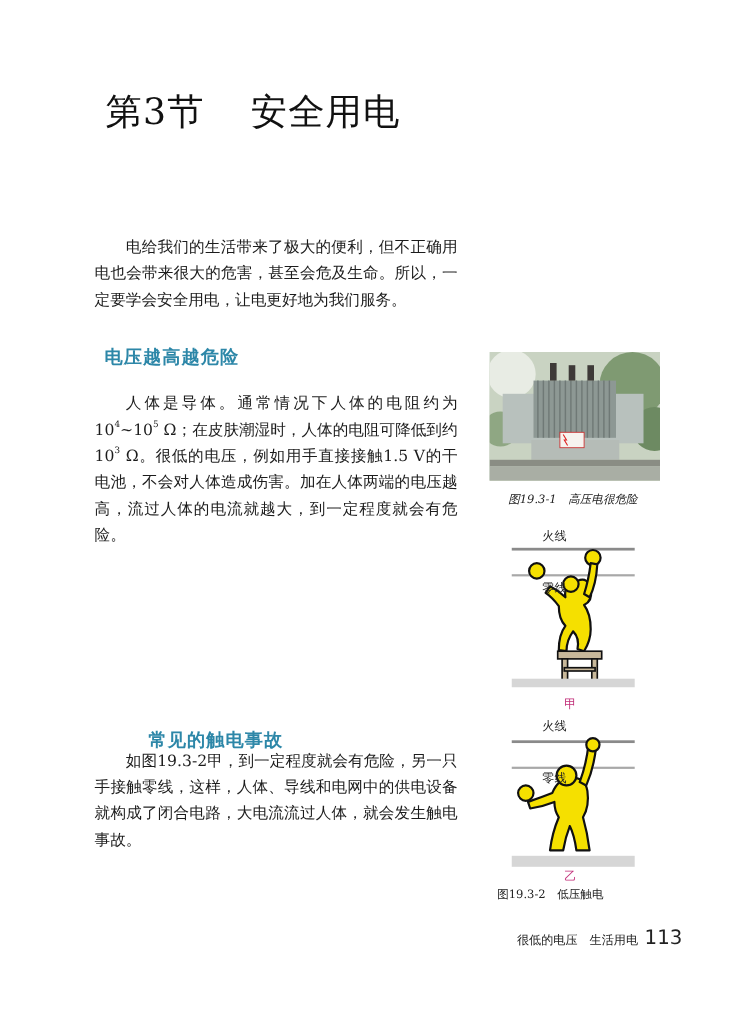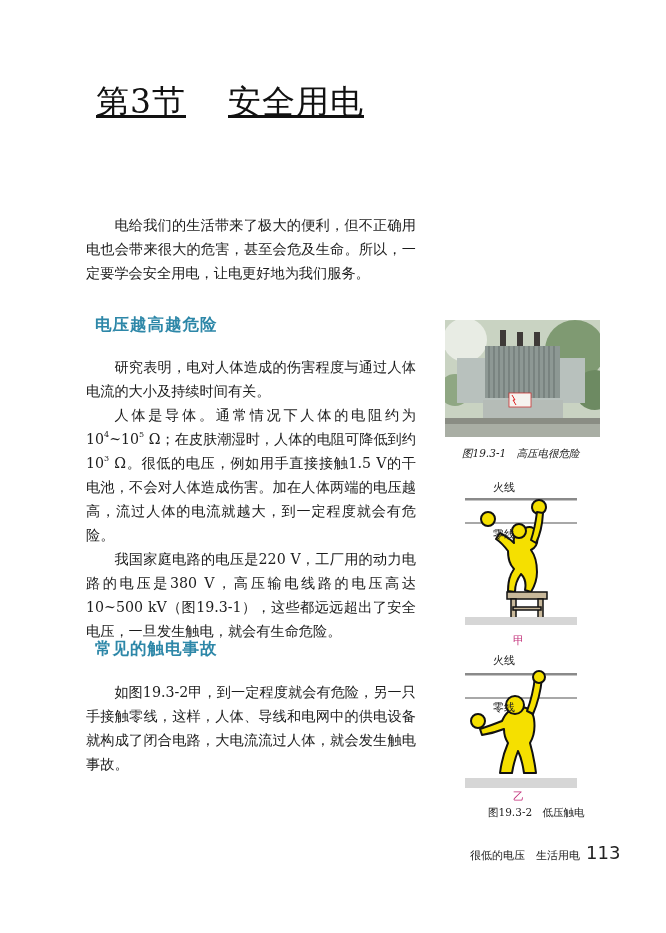--- a/index.html
+++ b/index.html
@@ -2,21 +2,21 @@
 <html><head>
 <meta charset="utf-8">
 <style>
   html, body { margin:0; padding:0; }
   body {
     width:666px; height:933px; background:#ffffff; position:relative; overflow:hidden;
     font-family: "DejaVu Serif", "Liberation Serif", serif; color:#1a1a1a;
   }
   .title {
     position:absolute; left:96px; top:80px; font-size:33px; letter-spacing:1px;
-    font-family:"DejaVu Serif","Liberation Serif",serif; color:#111; white-space:nowrap;text-decoration:underline;
+    font-family:"DejaVu Serif","Liberation Serif",serif; color:#111; white-space:nowrap;
   }
   .title .num { margin-right:42px; }
   .para {
     position:absolute; left:86px; width:330px; font-size:14.2px; line-height:24px;
     text-align:justify; text-align-last:left; color:#1c1c1c;
   }
   .para p { margin:0; text-indent:2em; }
   .head {
     position:absolute; left:95px; font-size:16.5px; color:#2d87a8; font-weight:bold;
     font-family:Liberation Mono, monospace; letter-spacing:1px;
@@ -41,26 +41,24 @@
   <span class="num">第3节</span><span>安全用电</span>
 </div>
 
 <div class="para" style="top:213px;">
   <p>电给我们的生活带来了极大的便利，但不正确用电也会带来很大的危害，甚至会危及生命。所以，一定要学会安全用电，让电更好地为我们服务。</p>
 </div>
 
 <div class="head" style="top:314px;">电压越高越危险</div>
 
 <div class="para" style="top:355px;">
-  <p>研究表明，电对人体造成的伤害程度与通过人体电流的大小及持续时间有关。</p>
   <p><span>人体是导体。通常情况下人体的电阻约为10</span><sup>4</sup><span>~10</span><sup>5</sup><span> Ω；在皮肤潮湿时，人体的电阻可降低到约10</span><sup>3</sup><span> Ω。很低的电压，例如用手直接接触1.5 V的干电池，不会对人体造成伤害。加在人体两端的电压越高，流过人体的电流就越大，到一定程度就会有危险。</span></p>
-  <p>我国家庭电路的电压是220 V，工厂用的动力电路的电压是380 V，高压输电线路的电压高达10~500 kV（图19.3-1），这些都远远超出了安全电压，一旦发生触电，就会有生命危险。</p>
 </div>
 
-<div class="head" style="top:638px;">常见的触电事故</div>
+<div class="head" style="top:662px;margin-left:40px;">常见的触电事故</div>
 
 <div class="para" style="top:680px;">
   <p>如图19.3-2甲，到一定程度就会有危险，另一只手接触零线，这样，人体、导线和电网中的供电设备就构成了闭合电路，大电流流过人体，就会发生触电事故。</p>
 </div>
 
 <div class="photo">
   <svg width="155" height="117" viewBox="0 0 155 117">
     <rect x="0" y="0" width="155" height="117" fill="#c9d3c2"></rect>
     <circle cx="20" cy="20" r="22" fill="#e8ece4"></circle>
     <circle cx="130" cy="30" r="30" fill="#7f9a72"></circle>
@@ -130,17 +128,17 @@
       <circle cx="13" cy="56" r="7"></circle>
       <path d="M62 46 q6 -16 8 -34 l7 1 q-2 20 -9 36z"></path>
       <circle cx="74" cy="12" r="6"></circle>
     </g>
     <rect x="0" y="113" width="112" height="10" fill="#d6d6d6"></rect>
   </svg>
 </div>
 <div class="wire-label" style="left:465px; top:653px;">火线</div>
 <div class="wire-label" style="left:465px; top:700px;">零线</div>
 <div class="sub-label" style="left:513px; top:789px;">乙</div>
-<div class="caption" style="left:488px; top:806px;">图19.3-2　低压触电</div>
+<div class="caption" style="left:452px; top:806px;">图19.3-2　低压触电</div>
 
 <div class="footer">
   <span>很低的电压　生活用电</span><span class="pg">113</span>
 </div>
 
 </body></html>

